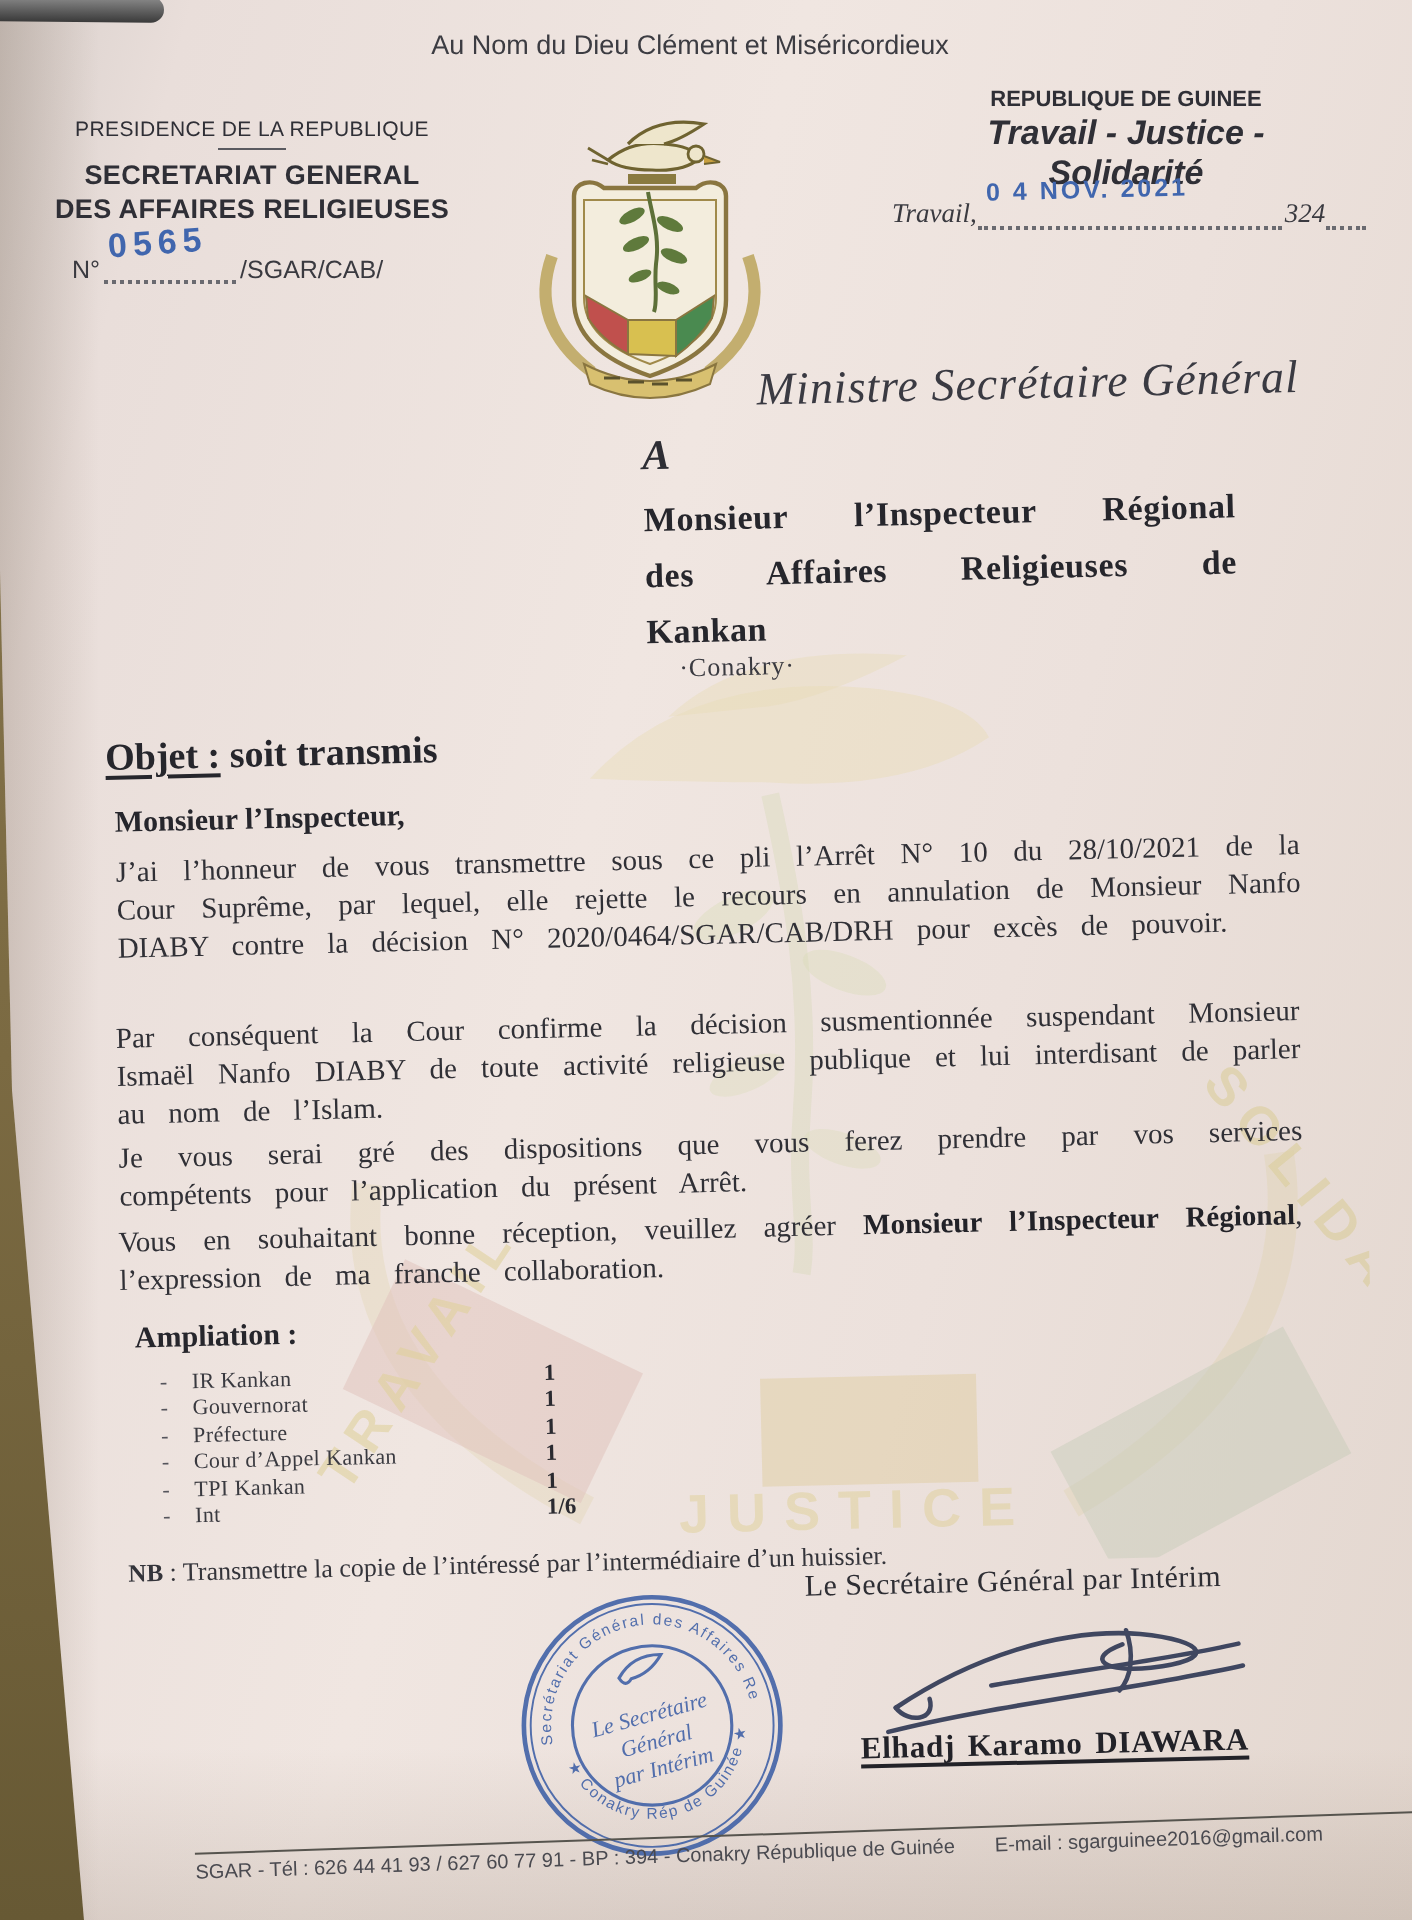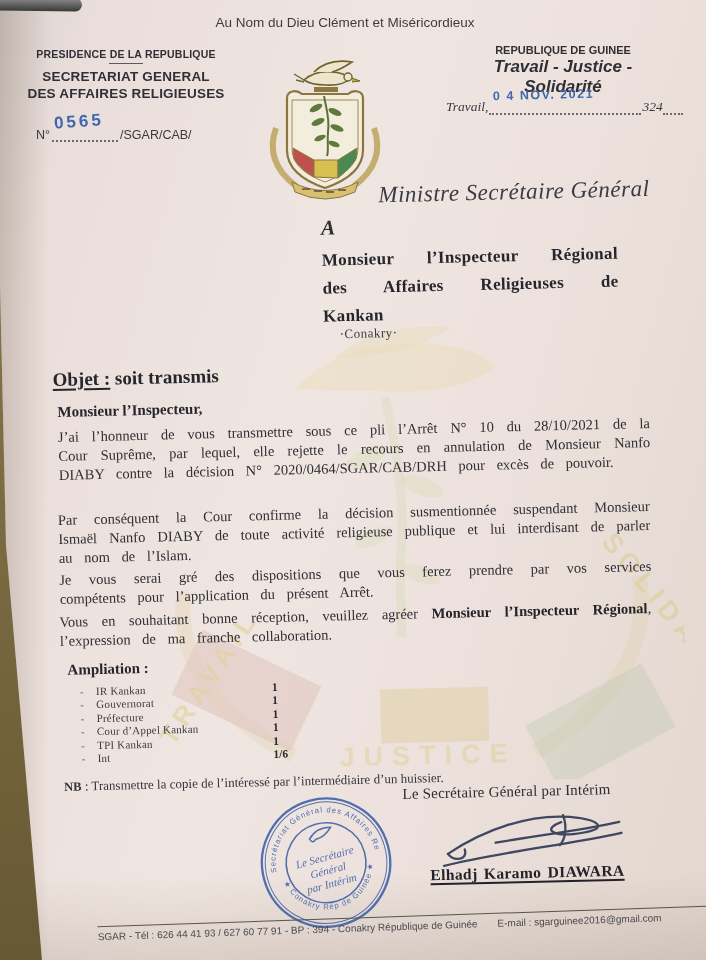--- a/index.html
+++ b/index.html
@@ -13,21 +13,21 @@
     background:linear-gradient(90deg,rgba(95,75,55,.22),rgba(95,75,55,0) 7%),
                linear-gradient(0deg,rgba(110,90,70,.16),rgba(110,90,70,0) 9%);}
   .abs{position:absolute;}
   .sans{font-family:"Liberation Sans","DejaVu Sans",sans-serif;}
   
   .pen-mark{left:-8px;top:-2px;width:90px;height:13px;border-radius:0 7px 7px 0;
     background:linear-gradient(180deg,#8d8d8d,#3a3a3a);transform:rotate(.6deg);}
   
   .bismillah{left:140px;top:15px;width:410px;text-align:center;font-size:13.5px;color:#3c3c42;}
   .hl{left:16px;top:48px;width:220px;text-align:center;color:#2f2f36;}
-  .hl .l1{font-size:10.5px;font-weight:bold;letter-spacing:.2px;}
+  .hl .l1{font-size:10.5px;font-weight:normal;letter-spacing:.2px;margin-top:11px;}
   .hl .dash{width:34px;border-top:1.6px solid #5a5a60;margin:3px auto 4px auto;}
   .hl .l2,.hl .l3{font-size:13.5px;font-weight:bold;letter-spacing:.2px;line-height:17px;}
   .refline{left:36px;top:128px;display:flex;align-items:flex-end;font-size:12.5px;color:#3a3a40;}
   .dotline{display:inline-block;border-bottom:2px dotted #6a6a70;position:relative;}
   .ref-dot{width:66px;height:12px;margin:0 2px;}
   .blue{color:#4066ae;}
   .ref-num{position:absolute;left:2px;top:-16px;font-size:17px;font-weight:bold;
     letter-spacing:3px;transform:rotate(-4deg);font-family:"Liberation Sans",sans-serif;}
   .hr-blk{left:468px;top:44px;width:190px;text-align:center;color:#2f2f36;}
   .hr-blk .l1{font-size:11px;font-weight:bold;}

